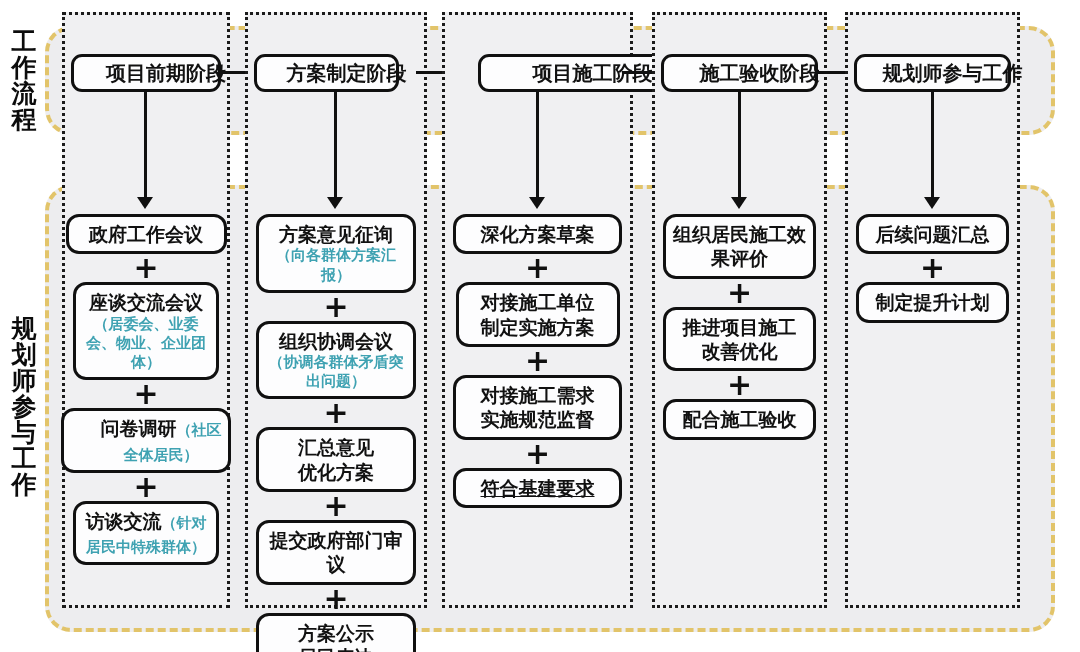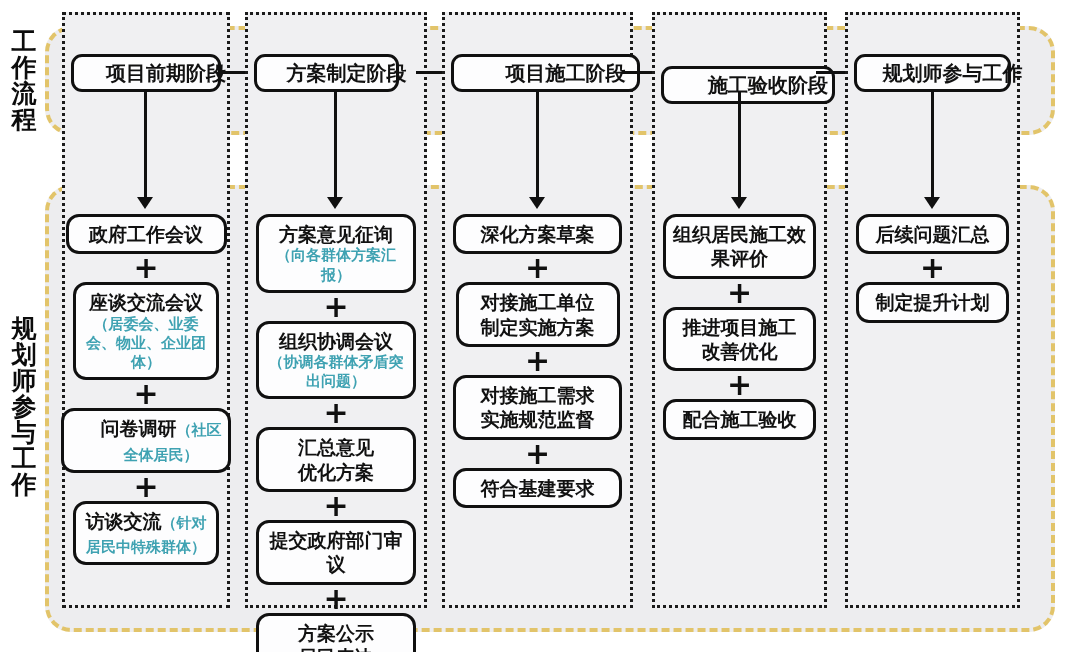--- a/index.html
+++ b/index.html
@@ -166,36 +166,36 @@
         <div class="plus">+</div>
         <div class="task-box" style="width: 160px;"><span class="tmain">汇总意见
 优化方案</span></div>
         <div class="plus">+</div>
         <div class="task-box" style="width: 160px;"><span class="tmain">提交政府部门审议</span></div>
         <div class="plus">+</div>
         <div class="task-box" style="width: 160px;"><span class="tmain">方案公示
 居民表决</span></div>
       </div>
       <div class="col" style="left: 442px; width: 191px;"></div>
-      <div class="stage-box" style="left: 451px; width: 189px;">项目施工阶段</div>
+      <div class="stage-box" style="left: 478px; width: 189px;">项目施工阶段</div>
       <div class="v-arrow" style="left: 535.75px; top: 92px; height: 107px;"></div>
       <div class="h-arrow" style="left: 622px; width: 41px;"></div>
       <div class="tasks" style="left: 446px; width: 183px;">
         <div class="task-box" style="width: 169px;"><span class="tmain">深化方案草案</span></div>
         <div class="plus">+</div>
         <div class="task-box" style="width: 164px;"><span class="tmain">对接施工单位
 制定实施方案</span></div>
         <div class="plus">+</div>
         <div class="task-box" style="width: 169px;"><span class="tmain">对接施工需求
 实施规范监督</span></div>
         <div class="plus">+</div>
-        <div class="task-box" style="width: 169px;"><span class="tmain">符合基建要求</span></div>
+        <div class="task-box" style="width: 169px; text-decoration: underline;"><span class="tmain">符合基建要求</span></div>
       </div>
       <div class="col" style="left: 652px; width: 175px;"></div>
-      <div class="stage-box" style="left: 661px; width: 174px; margin-top: 12px;">施工验收阶段</div>
+      <div class="stage-box" style="left: 661px; width: 157px;">施工验收阶段</div>
       <div class="v-arrow" style="left: 737.75px; top: 92px; height: 107px;"></div>
       <div class="h-arrow" style="left: 816px; width: 40px;"></div>
       <div class="tasks" style="left: 656px; width: 167px;">
         <div class="task-box" style="width: 153px;"><span class="tmain">组织居民施工效果评价</span></div>
         <div class="plus">+</div>
         <div class="task-box" style="width: 153px;"><span class="tmain">推进项目施工
 改善优化</span></div>
         <div class="plus">+</div>
         <div class="task-box" style="width: 153px;"><span class="tmain">配合施工验收</span></div>
       </div>

